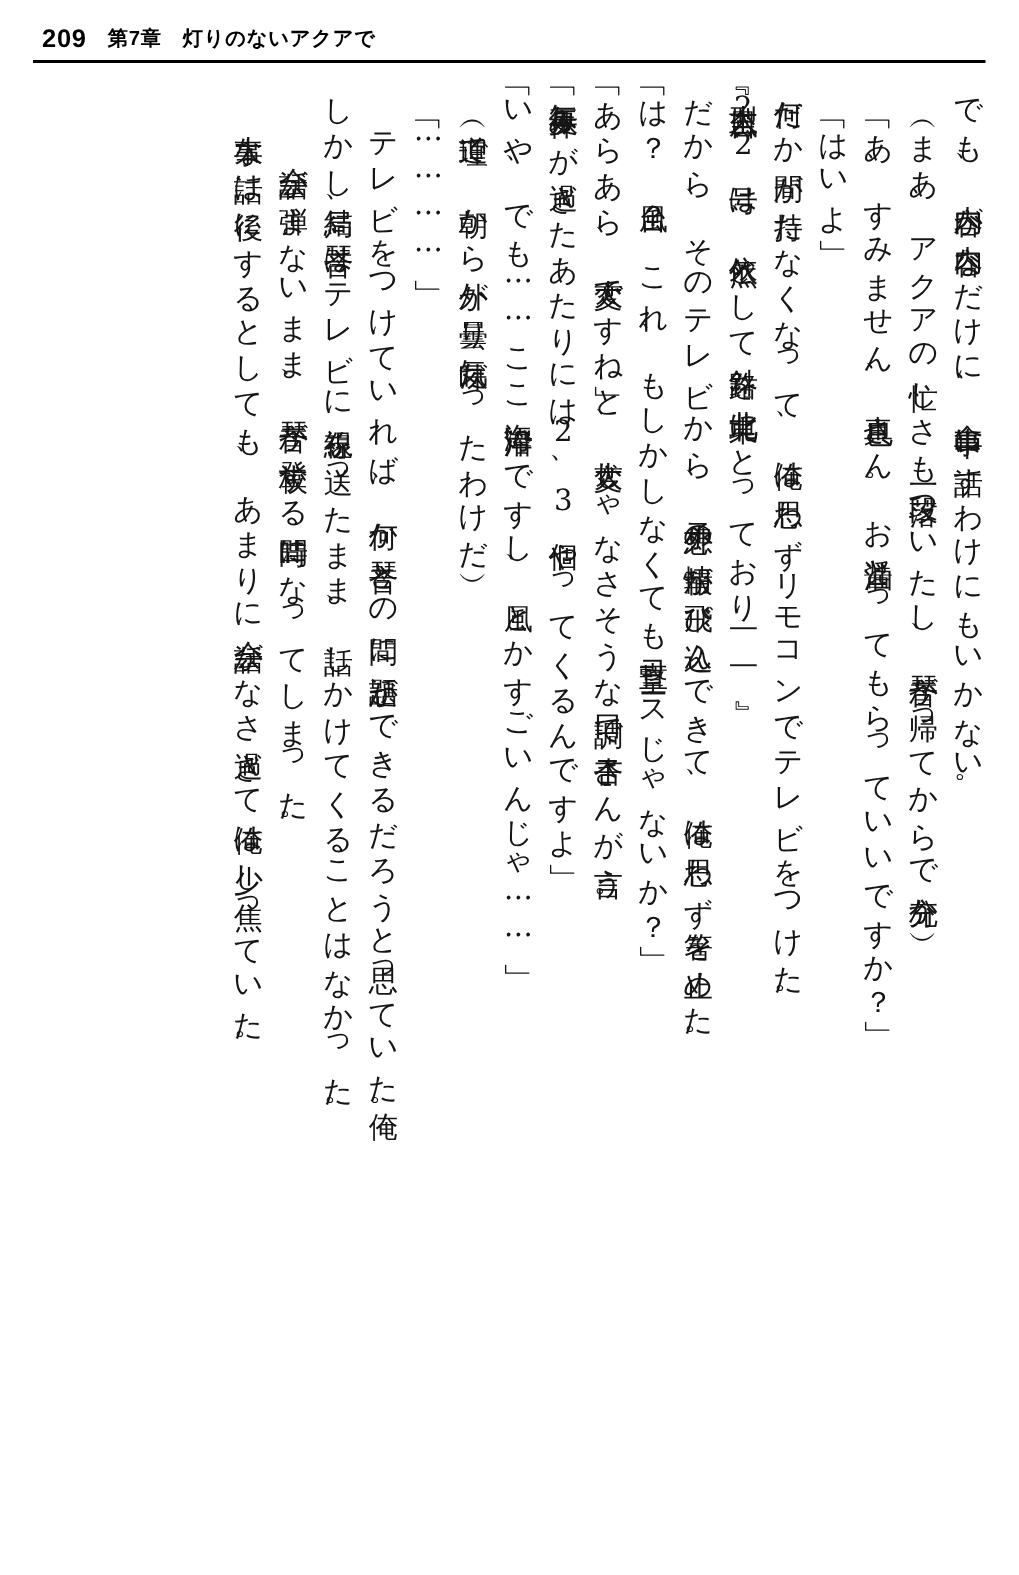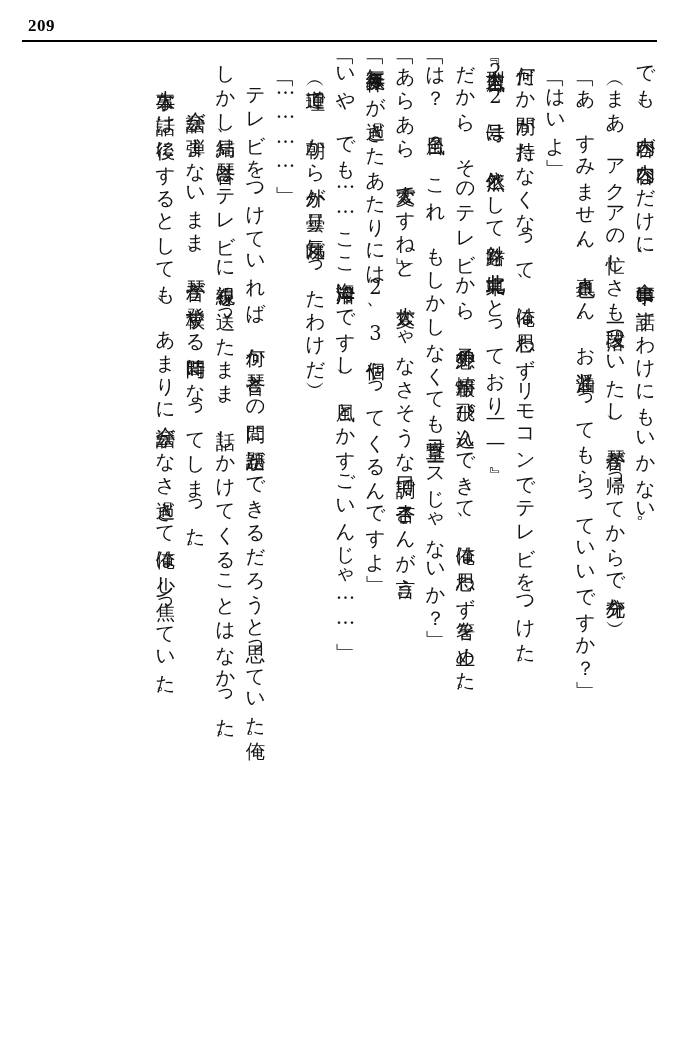--- a/index.html
+++ b/index.html
@@ -24,21 +24,21 @@
   
   .header {
     position: absolute;
     top: 12px;
     left: 28px;
     right: 28px;
     height: 28px;
     display: flex;
     align-items: center;
     gap: 14px;
-    font-family: Liberation Serif, serif;
+    font-family: Liberation Sans, sans-serif;
   }
   .header .folio {
     font-size: 17px;
     font-weight: bold;
     letter-spacing: 0.5px;
     color: #000000;
   }
   .header .chapter {
     font-size: 13.5px;
     font-weight: bold;
@@ -87,20 +87,21 @@
     padding-top: 44px;
   }
 </style>
 </head>
 <body>
 
 <div class="page">
 
   <div class="header">
     <span class="folio">209</span>
+    <span class="chapter">第7章　灯りのないアクアで</span>
   </div>
 
   <div class="rule"></div>
 
   <div class="body-area">
     <div class="vline">でも、内容が内容なだけに、食事中に話すわけにもいかない。</div>
     <div class="vline indent">（まあ、アクアの忙しさも一段落ついたし、琴音が帰ってからで充分か）</div>
     <div class="vline indent">「あ、すみません、真也さん。お醤油とってもらっていいですか？」</div>
     <div class="vline indent">「はいよ」</div>
     <div class="vline">何だか間が持たなくなって、俺は思わずリモコンでテレビをつけた。</div>

